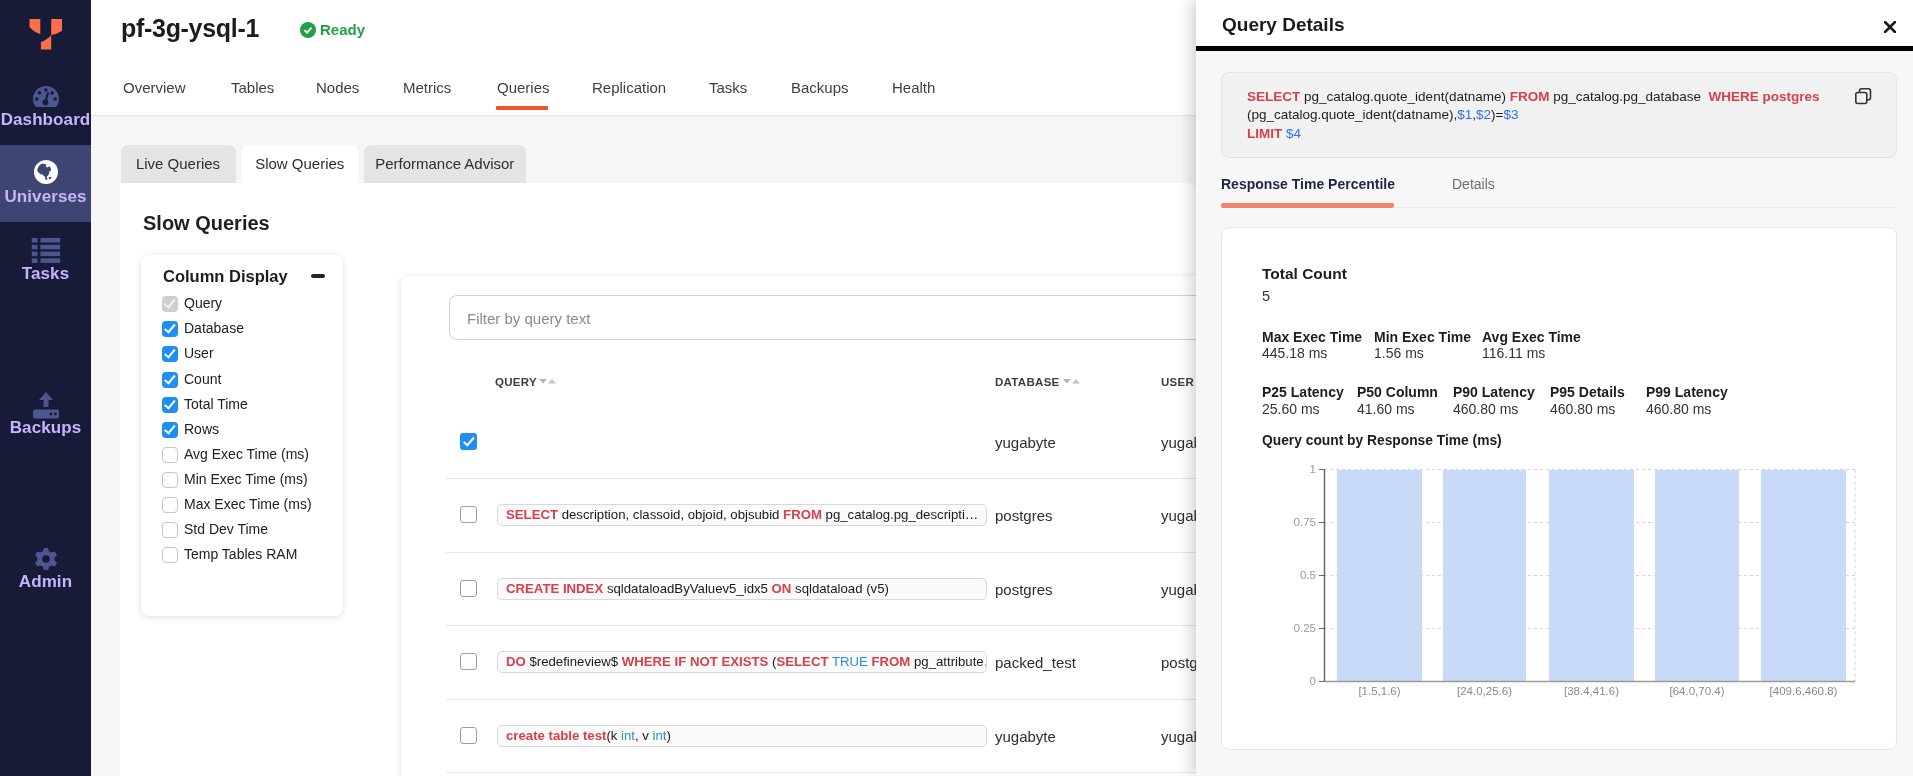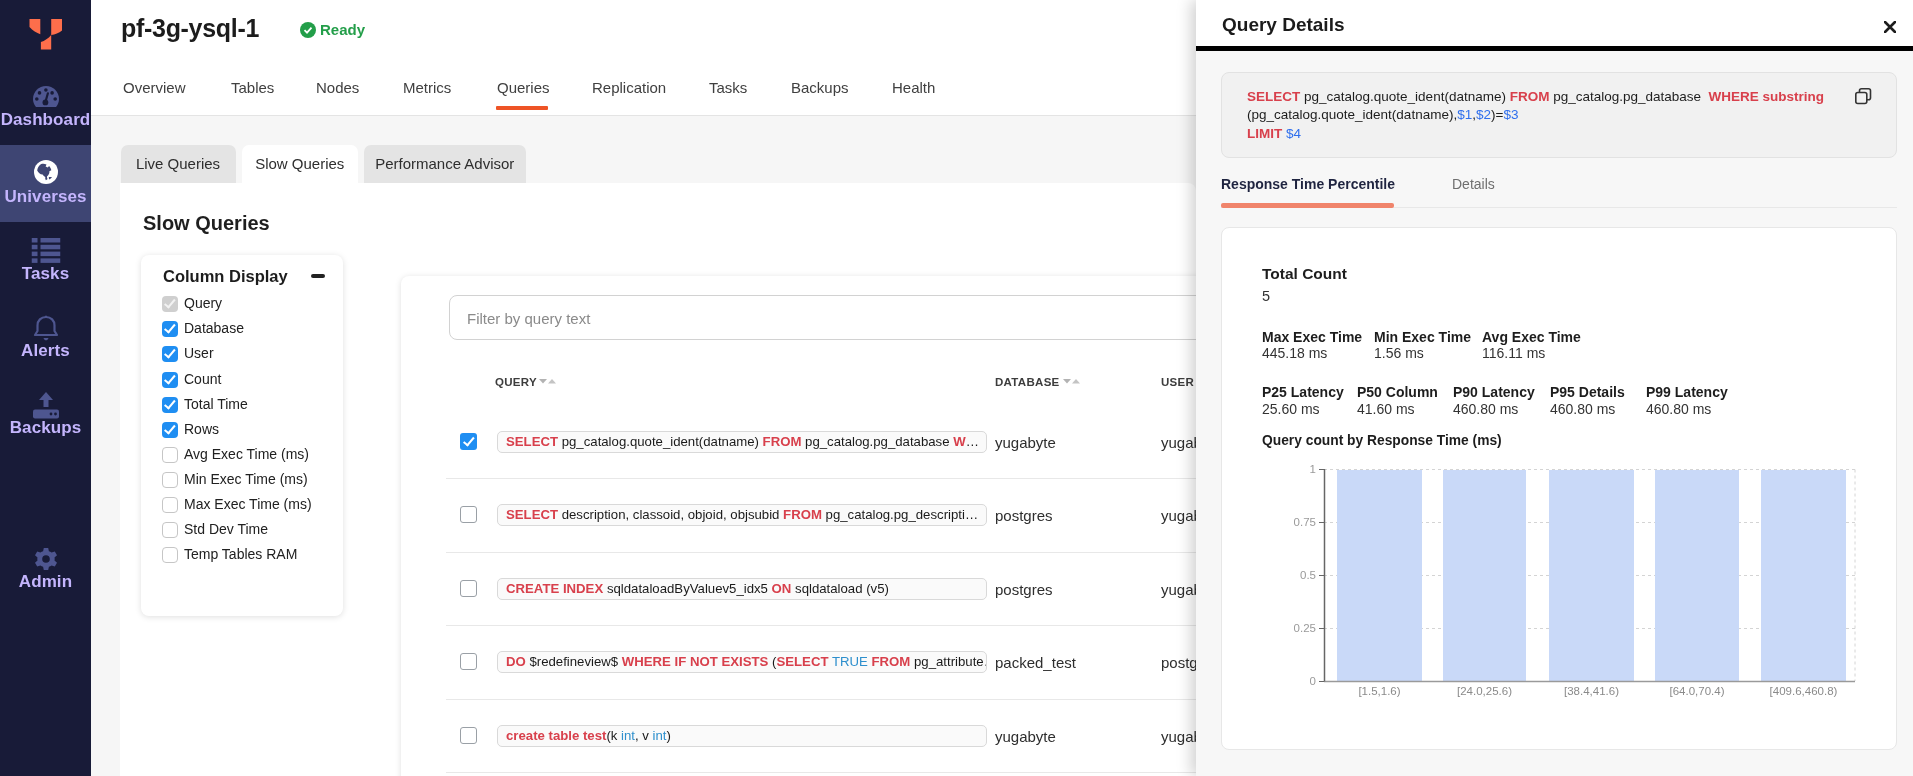--- a/index.html
+++ b/index.html
@@ -107,28 +107,20 @@
         <rect x="9" y="0" width="20" height="4.5" fill="#4e5690"></rect>
       <rect x="0" y="6.8" width="6" height="4.5" fill="#4e5690"></rect>
         <rect x="9" y="6.8" width="20" height="4.5" fill="#4e5690"></rect>
       <rect x="0" y="13.6" width="6" height="4.5" fill="#4e5690"></rect>
         <rect x="9" y="13.6" width="20" height="4.5" fill="#4e5690"></rect>
       <rect x="0" y="20.4" width="6" height="4.5" fill="#4e5690"></rect>
         <rect x="9" y="20.4" width="20" height="4.5" fill="#4e5690"></rect>
     </svg>
     <div class="lbl">Tasks</div>
   </div>
-  <div class="navitem" style="top:299px;">
-    <svg width="26" height="27" viewBox="0 0 26 27">
-      <path d="M13,2 C8,2 4.5,5.5 4.5,10.5 L4.5,16 L2,20 L24,20 L21.5,16 L21.5,10.5 C21.5,5.5 18,2 13,2 Z" fill="none" stroke="#4e5690" stroke-width="2.2" stroke-linejoin="round"></path>
-      <path d="M10.5,23 C11,24.5 12,25.3 13,25.3 C14,25.3 15,24.5 15.5,23 Z" fill="#4e5690"></path>
-      <path d="M13,2 L13,0.8" stroke="#4e5690" stroke-width="2"></path>
-    </svg>
-    <div class="lbl">Alerts</div>
-  </div>
   <div class="navitem" style="top:376px;">
     <svg width="30" height="28" viewBox="0 0 30 28">
       <path d="M15,0 L22,8 L17.5,8 L17.5,15 L12.5,15 L12.5,8 L8,8 Z" fill="#4e5690"></path>
       <rect x="2" y="17.5" width="26" height="9" rx="2" fill="#4e5690"></rect>
       <circle cx="20" cy="22" r="1.4" fill="#181b38"></circle>
         <circle cx="24.5" cy="22" r="1.4" fill="#181b38"></circle>
     </svg>
     <div class="lbl">Backups</div>
   </div>
   <div class="navitem" style="top:530px;">
@@ -188,21 +180,20 @@
       <path d="M9,5.5 L17,5.5 L13,1 Z" fill="#c4c4c4"></path>
     </svg>
   <div class="thead" style="left:904px;">DATABASE</div>
   <svg class="sortarrows" style="left:972px;" viewBox="0 0 18 6">
       <path d="M0,1 L8,1 L4,5.5 Z" fill="#b3b3b3"></path>
       <path d="M9,5.5 L17,5.5 L13,1 Z" fill="#c4c4c4"></path>
     </svg>
   <div class="thead" style="left:1070px;">USER</div>
 
   <div class="rowck on" style="top:317px;"></div>
-  <div class="chip" style="top:315px;"><span class="kw">SELECT</span> pg_catalog.quote_ident(datname) <span class="kw">FROM</span> pg_catalog.pg_database <span class="kw">W</span>…</div>
   <div class="dbcell" style="top:318px;">yugabyte</div>
   <div class="usercell" style="top:318px;">yugabyte</div>
   <div class="rowsep" style="top:362px;"></div>
 
   <div class="rowck off" style="top:390px;"></div>
   <div class="chip" style="top:388px;"><span class="kw">SELECT</span> description, classoid, objoid, objsubid <span class="kw">FROM</span> pg_catalog.pg_descripti…</div>
   <div class="dbcell" style="top:391px;">postgres</div>
   <div class="usercell" style="top:391px;">yugabyte</div>
   <div class="rowsep" style="top:436px;"></div>
 
@@ -225,21 +216,21 @@
   <div class="rowsep" style="top:656px;"></div>
 </div>
 
 <div id="qd">
   <div id="qdheader">
     <h2>Query Details</h2>
     <svg class="abs" style="left:688px; top:21px;" width="12" height="12" viewBox="0 0 12 12">
         <path d="M1,1 L11,11 M11,1 L1,11" stroke="#1d1d1d" stroke-width="2.6" stroke-linecap="round"></path>
       </svg>
   </div>
-  <div id="sqlbox"><span class="kw">SELECT</span> pg_catalog.quote_ident(datname) <span class="kw">FROM</span> pg_catalog.pg_database&nbsp; <span class="kw">WHERE substring</span><br>(pg_catalog.quote_ident(datname),<span class="bl2">$1</span>,<span class="bl2">$2</span>)=<span class="bl2">$3</span><br><span class="kw">LIMIT</span> <span class="bl2">$4</span></div>
+  <div id="sqlbox"><span class="kw">SELECT</span> pg_catalog.quote_ident(datname) <span class="kw">FROM</span> pg_catalog.pg_database&nbsp; <span class="kw">WHERE postgres</span><br>(pg_catalog.quote_ident(datname),<span class="bl2">$1</span>,<span class="bl2">$2</span>)=<span class="bl2">$3</span><br><span class="kw">LIMIT</span> <span class="bl2">$4</span></div>
   <svg class="abs" style="left:659px; top:88px;" width="17" height="17" viewBox="0 0 17 17">
       <rect x="4.5" y="0.8" width="11" height="11" rx="2" fill="none" stroke="#333" stroke-width="1.6"></rect>
       <rect x="0.8" y="4.5" width="11" height="11" rx="2" fill="#f1f1f1" stroke="#333" stroke-width="1.6"></rect>
     </svg>
   <div class="qdtab1">Response Time Percentile</div>
   <div class="qdtab2">Details</div>
   <div id="tabline"></div>
   <div id="salmon"></div>
   <div id="statcard"></div>
   <div class="slabel" style="left:66px; top:265px; font-size:15.5px;">Total Count</div>

